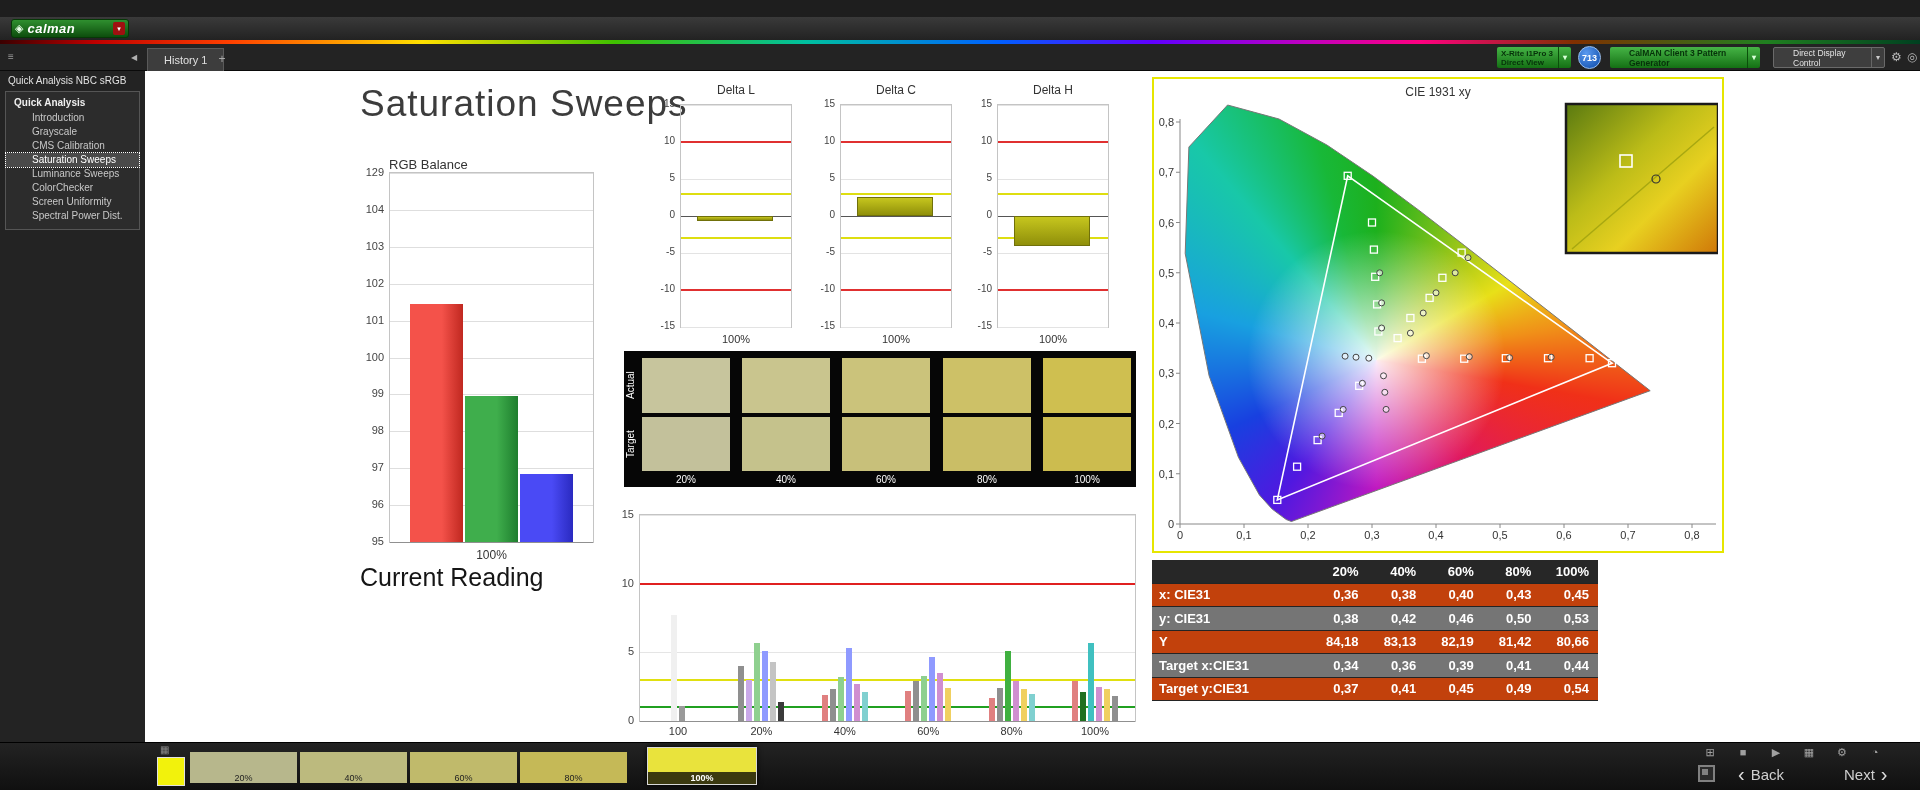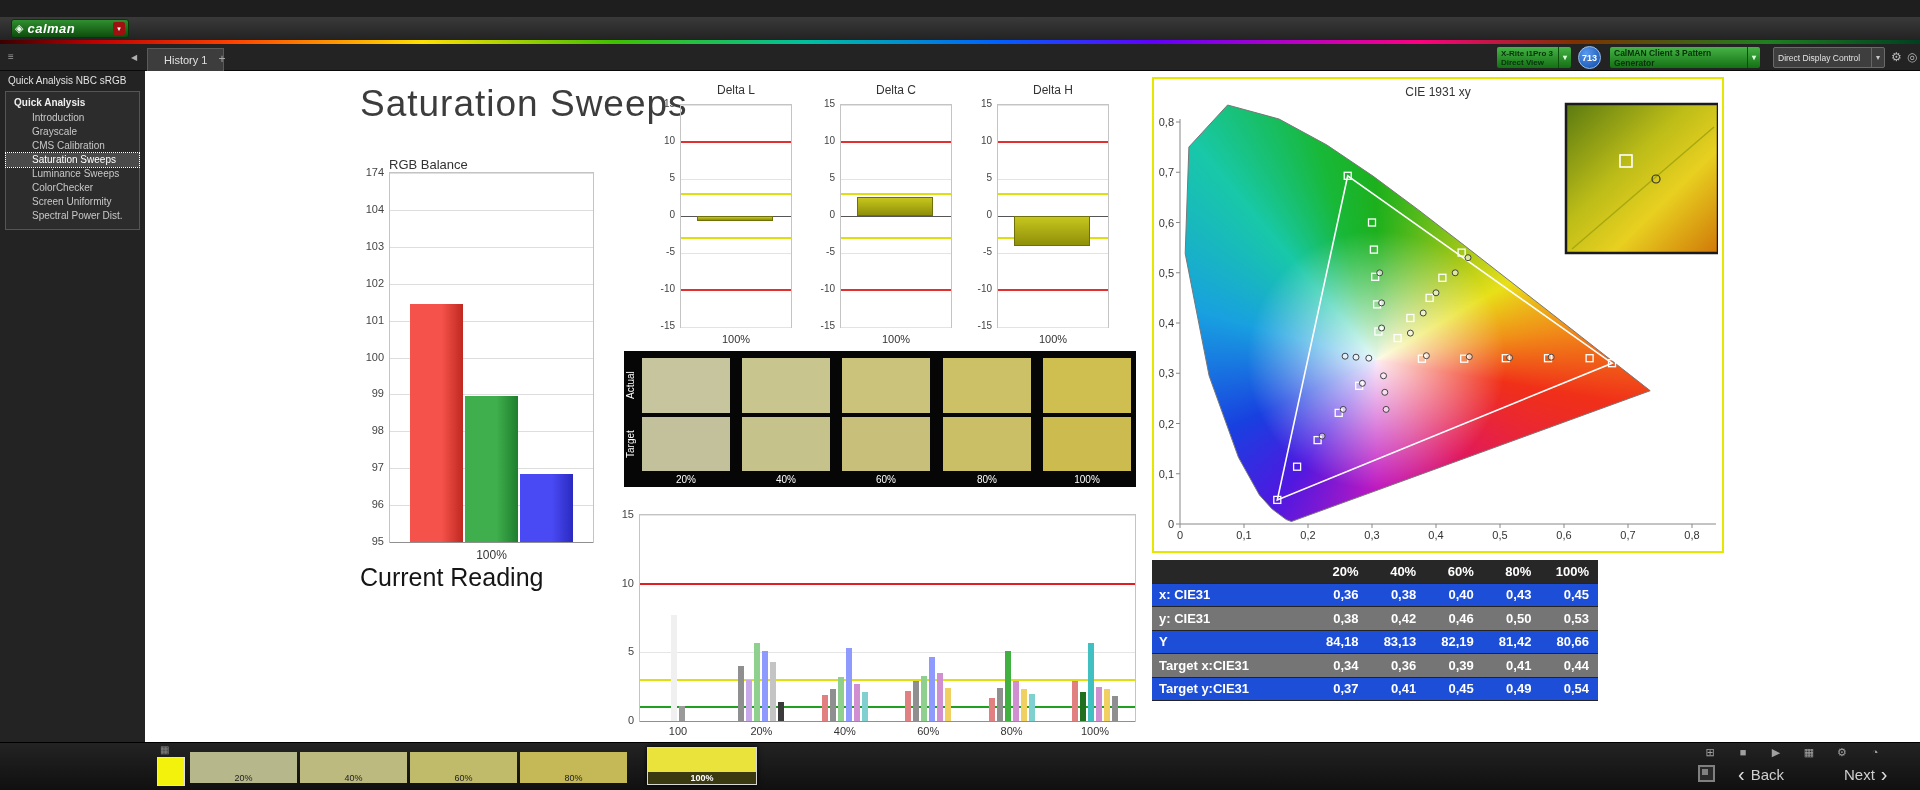--- a/index.html
+++ b/index.html
@@ -35,21 +35,21 @@
   .tabrow { position:absolute; top:44px; left:0; right:0; height:27px; background:#232323; border-bottom:1px solid #0a0a0a; }
   .menu-ic { position:absolute; left:8px; top:7px; color:#999; font-size:10px; }
   .collapse-ic { position:absolute; left:131px; top:9px; color:#b0b0b0; font-size:8px; }
   .tab { position:absolute; left:147px; top:4px; height:23px; padding:0 16px; background:#3d3d3d;
          border:1px solid #5a5a5a; border-bottom:none; color:#e0e0e0; font-size:11px;
          display:flex; align-items:center; }
   .tab-add { position:absolute; left:214px; top:8px; color:#aaa; font-size:12px; width:16px; text-align:center; }
   .meter-btn { position:absolute; top:3px; height:21px; background:linear-gradient(#46b446,#147014);
                border-radius:2px; display:flex; color:#06320a; font-weight:bold; overflow:hidden; }
   .mb-text { flex:1; font-size:8px; line-height:9px; display:flex; flex-direction:column; justify-content:center; padding-left:4px; }
-  .mb-single { flex:1; font-size:8.5px; display:flex; align-items:center; padding-left:4px; }
+  .mb-single { flex:1; font-size:8.5px; display:flex; align-items:center; padding-left:19px; }
   .mb-arrow { width:13px; display:flex; align-items:center; justify-content:center; color:#d8ffd8;
               font-size:8px; border-left:1px solid #0a500a; }
   .ddc-btn { position:absolute; top:3px; height:21px; background:#3e3e3e; border:1px solid #6a6a6a;
              border-radius:2px; display:flex; color:#e4e4e4; overflow:hidden; }
   .ddc-btn .mb-arrow { border-left:1px solid #666; color:#ccc; }
   .meter-badge { position:absolute; top:2px; width:23px; height:23px; border-radius:50%;
                  background:radial-gradient(circle at 35% 30%, #5a9af0, #0c4aa8); border:1px solid #9ac0f0;
                  color:#fff; font-size:9px; font-weight:bold; display:flex; align-items:center; justify-content:center; }
   .tr-ic { position:absolute; top:6px; color:#b8b8b8; font-size:12px; }
 
@@ -84,21 +84,21 @@
        conic-gradient(from 0deg at 39% 58%, #1db01d 0deg, #a8c818 40deg, #e8e018 60deg, #f09018 80deg,
           #f03018 100deg, #e01860 140deg, #c018c0 180deg, #5018e0 215deg, #1840e0 245deg,
           #18a0e0 285deg, #18c8a8 320deg, #18b838 345deg, #1db01d 360deg); }
   .cie-svg-wrap { position:absolute; left:1013px; top:28px; width:560px; height:450px; }
 
   
   #cie-table { position:absolute; left:1007px; top:489px; width:446px; color:#fff; font-size:13px; }
   .trow { display:grid; grid-template-columns:158px repeat(5, 57.6px); height:23.5px; align-items:center;
           border-bottom:1px solid #242424; }
   .thead { background:#272727; font-weight:bold; }
-  .dark { background:#1d4ed8; }
+  .dark { background:#c2410c; }
   .light { background:#757575; }
   .tcell.label { padding-left:7px; font-weight:bold; }
   .tcell.val { text-align:right; padding-right:9px; font-weight:600; }
 
   
   .bottombar { position:absolute; left:0; bottom:0; width:1920px; height:48px;
                background:linear-gradient(#232323,#101010); border-top:1px solid #000; }
   .navbtn { position:absolute; top:20px; height:22px; display:flex; align-items:center; gap:6px;
             color:#cfcfcf; font-size:15px; }
   .chev { font-size:20px; color:#e0e0e0; line-height:20px; }
@@ -184,21 +184,21 @@
         <div style="position: absolute; left: -34px; top: 177.5px; width: 28px; text-align: right; font-size: 11px; color: rgb(68, 68, 68);">100</div>
         <div style="position: absolute; left: 0px; top: 147.6px; width: 203px; height: 1px; background: rgb(222, 222, 222);"></div>
         <div style="position: absolute; left: -34px; top: 140.6px; width: 28px; text-align: right; font-size: 11px; color: rgb(68, 68, 68);">101</div>
         <div style="position: absolute; left: 0px; top: 110.7px; width: 203px; height: 1px; background: rgb(222, 222, 222);"></div>
         <div style="position: absolute; left: -34px; top: 103.7px; width: 28px; text-align: right; font-size: 11px; color: rgb(68, 68, 68);">102</div>
         <div style="position: absolute; left: 0px; top: 73.8px; width: 203px; height: 1px; background: rgb(222, 222, 222);"></div>
         <div style="position: absolute; left: -34px; top: 66.8px; width: 28px; text-align: right; font-size: 11px; color: rgb(68, 68, 68);">103</div>
         <div style="position: absolute; left: 0px; top: 36.9px; width: 203px; height: 1px; background: rgb(222, 222, 222);"></div>
         <div style="position: absolute; left: -34px; top: 29.9px; width: 28px; text-align: right; font-size: 11px; color: rgb(68, 68, 68);">104</div>
         <div style="position: absolute; left: 0px; top: 0px; width: 203px; height: 1px; background: rgb(222, 222, 222);"></div>
-        <div style="position: absolute; left: -34px; top: -7px; width: 28px; text-align: right; font-size: 11px; color: rgb(68, 68, 68);">174</div>
+        <div style="position: absolute; left: -34px; top: -7px; width: 28px; text-align: right; font-size: 11px; color: rgb(68, 68, 68);">129</div>
         <div style="position: absolute; left: 20px; bottom: 0px; width: 53px; height: 238px; background: linear-gradient(90deg, rgb(244, 82, 74) 60%, rgb(192, 40, 32));"></div>
         <div style="position: absolute; left: 75px; bottom: 0px; width: 53px; height: 145.8px; background: linear-gradient(90deg, rgb(63, 174, 76) 60%, rgb(30, 126, 46));"></div>
         <div style="position: absolute; left: 130px; bottom: 0px; width: 53px; height: 68.3px; background: linear-gradient(90deg, rgb(74, 74, 245) 60%, rgb(42, 42, 192));"></div>
       </div>
     <div class="rgb-xlabel">100%</div>
 
     <div class="reading-title">Current Reading</div>
 
     <div id="dtitle0" class="delta-title" style="left:535px;">Delta L</div>
     <div id="dplot0" class="delta-plot" style="left:535px;">

